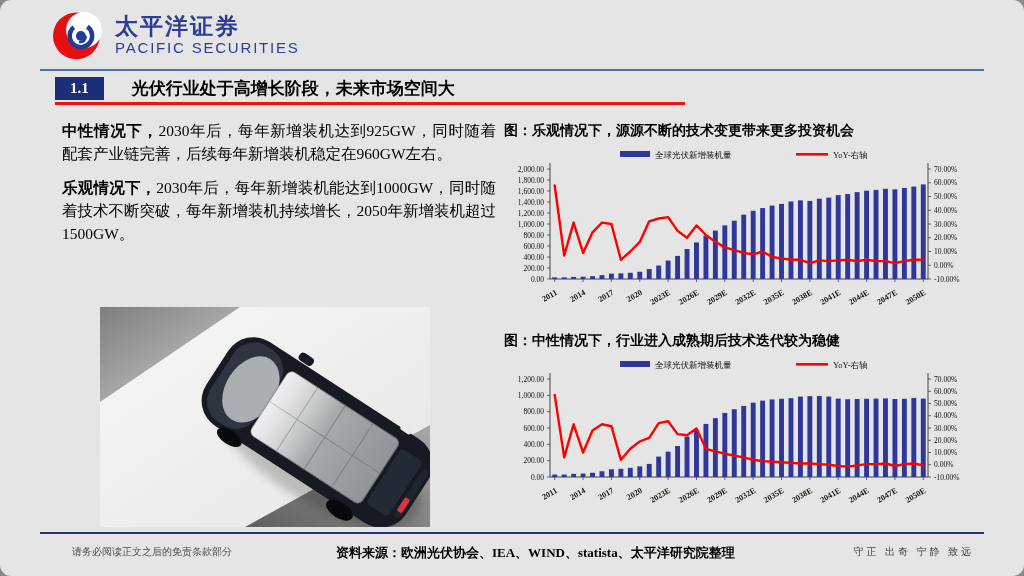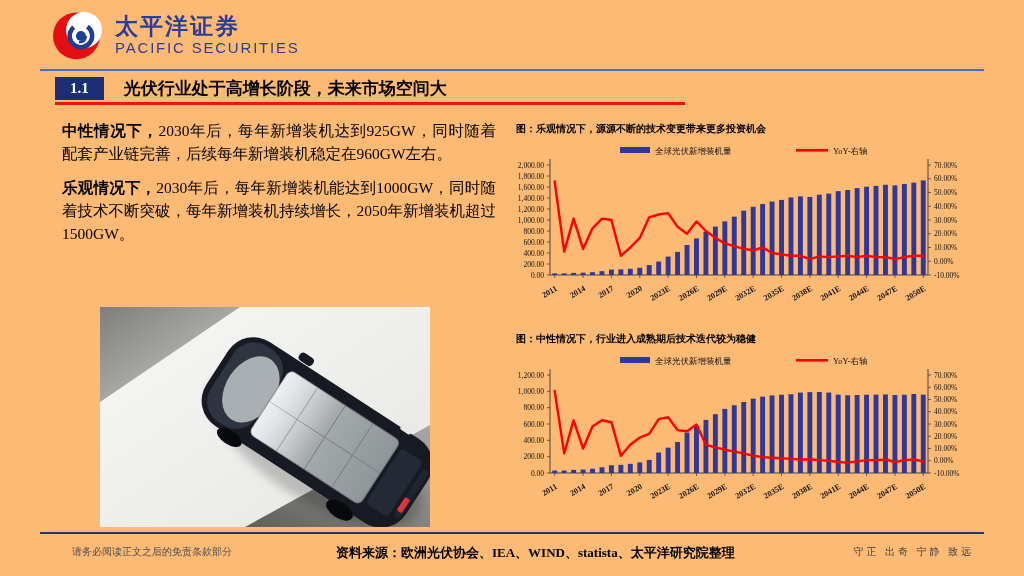--- a/index.html
+++ b/index.html
@@ -1,46 +1,46 @@
 <!DOCTYPE html>
 <html><head>
 <meta charset="utf-8">
 <style>
   html,body{margin:0;padding:0;background:#888;}
-  .page{position:relative;width:1024px;height:576px;background:#fdba74;overflow:hidden;
-        font-family:"Liberation Serif","DejaVu Serif",serif;color:#000;}
+  .page{position:relative;width:1024px;height:576px;background:#e5e5e5;overflow:hidden;
+        font-family:"Liberation Serif","DejaVu Serif",serif;color:#000;border-radius:11px;}
 
   
   .logo{position:absolute;left:52px;top:8px;display:flex;align-items:center;gap:7px;}
   .logo-text{display:flex;flex-direction:column;line-height:1.05;}
   .logo-cn{font-family:"Liberation Sans","DejaVu Sans",sans-serif;font-weight:bold;
            font-size:23px;color:#2b3d96;letter-spacing:2px;}
   .logo-en{font-family:"Liberation Sans","DejaVu Sans",sans-serif;font-size:15px;
            color:#2b3d96;letter-spacing:1.8px;margin-top:2px;}
   .report-type{position:absolute;top:37px;right:60px;font-size:15px;font-weight:bold;color:#1e3a7c;}
   .hr-blue{position:absolute;left:40px;top:69px;width:944px;height:2px;background:#4a6fb8;}
 
-  .section-row{position:absolute;left:55px;top:77px;display:flex;align-items:center;}
+  .section-row{position:absolute;left:55px;top:77px;display:flex;align-items:center;gap:8px;}
   .section-no{background:#1e2d78;color:#fff;font-weight:bold;font-size:15px;padding:3px 15px;}
   .section-title{margin-left:20px;font-size:17px;font-weight:bold;text-align:right;}
   .hr-red{position:absolute;left:55px;top:102px;width:630px;height:3px;background:#ee1310;}
 
   
   .body-text{position:absolute;left:62px;top:119px;width:434px;font-size:15.5px;line-height:1.5;}
   .body-text p{margin:0 0 10px 0;text-align:justify;}
   .lead{font-weight:bold;}
   .img-caption{position:absolute;left:84px;top:283px;font-size:15px;font-weight:bold;}
   .car-figure{position:absolute;left:100px;top:307px;width:330px;height:220px;}
   .car-figure svg{display:block;}
 
   
   .chart{position:absolute;left:500px;width:478px;}
   #chart1{top:122px;height:192px;}
   #chart2{top:332px;height:180px;}
-  .chart-title{font-size:10px;font-weight:bold;margin:0 0 3px 16px;white-space:nowrap;}
+  .chart-title{font-size:14px;font-weight:bold;margin:0 0 3px 4px;white-space:nowrap;}
   .chart svg{display:block;width:478px;}
 
   
   .footer-line{position:absolute;left:40px;top:532px;width:944px;height:2px;background:#26337a;}
   .f-disclaimer{position:absolute;left:72px;top:545px;font-size:10px;color:#4b4b4b;}
   .f-source{position:absolute;left:322px;top:544px;font-size:13px;font-weight:bold;color:#000;margin-left:14px;}
   .f-motto{position:absolute;right:50px;top:545px;font-size:10px;color:#3d3d3d;letter-spacing:3px;}
 </style>
 </head>
 <body>

